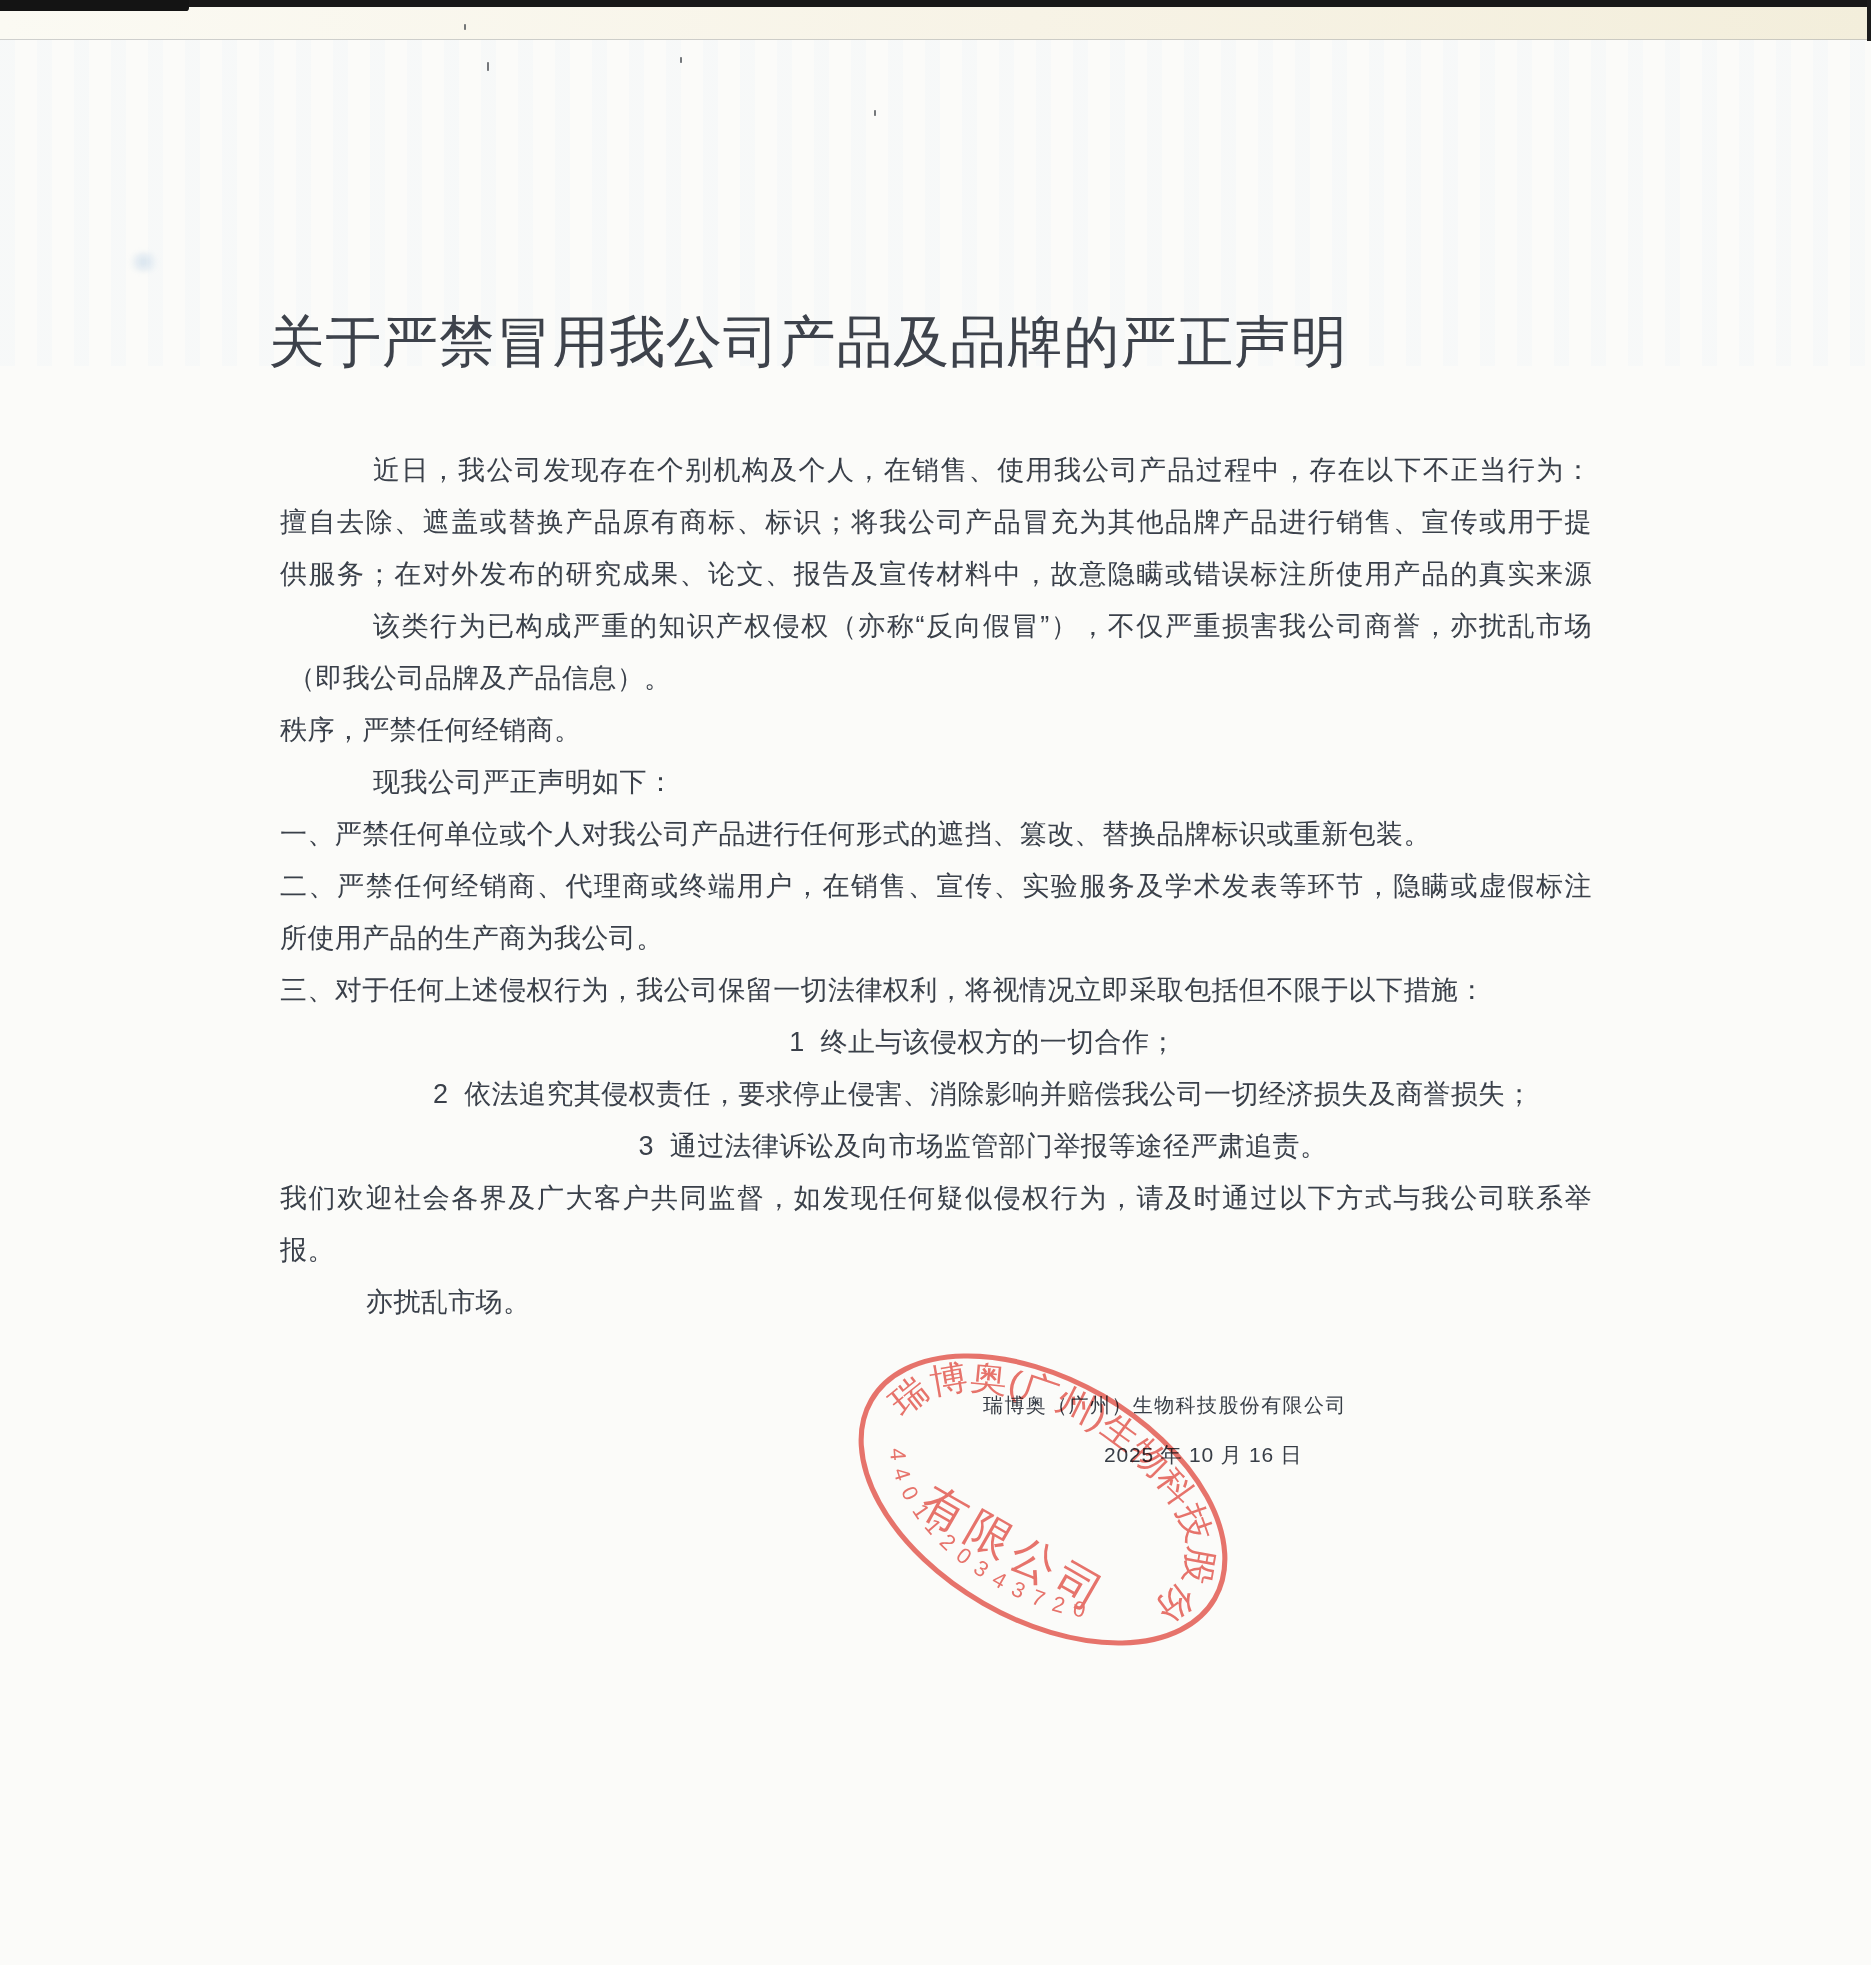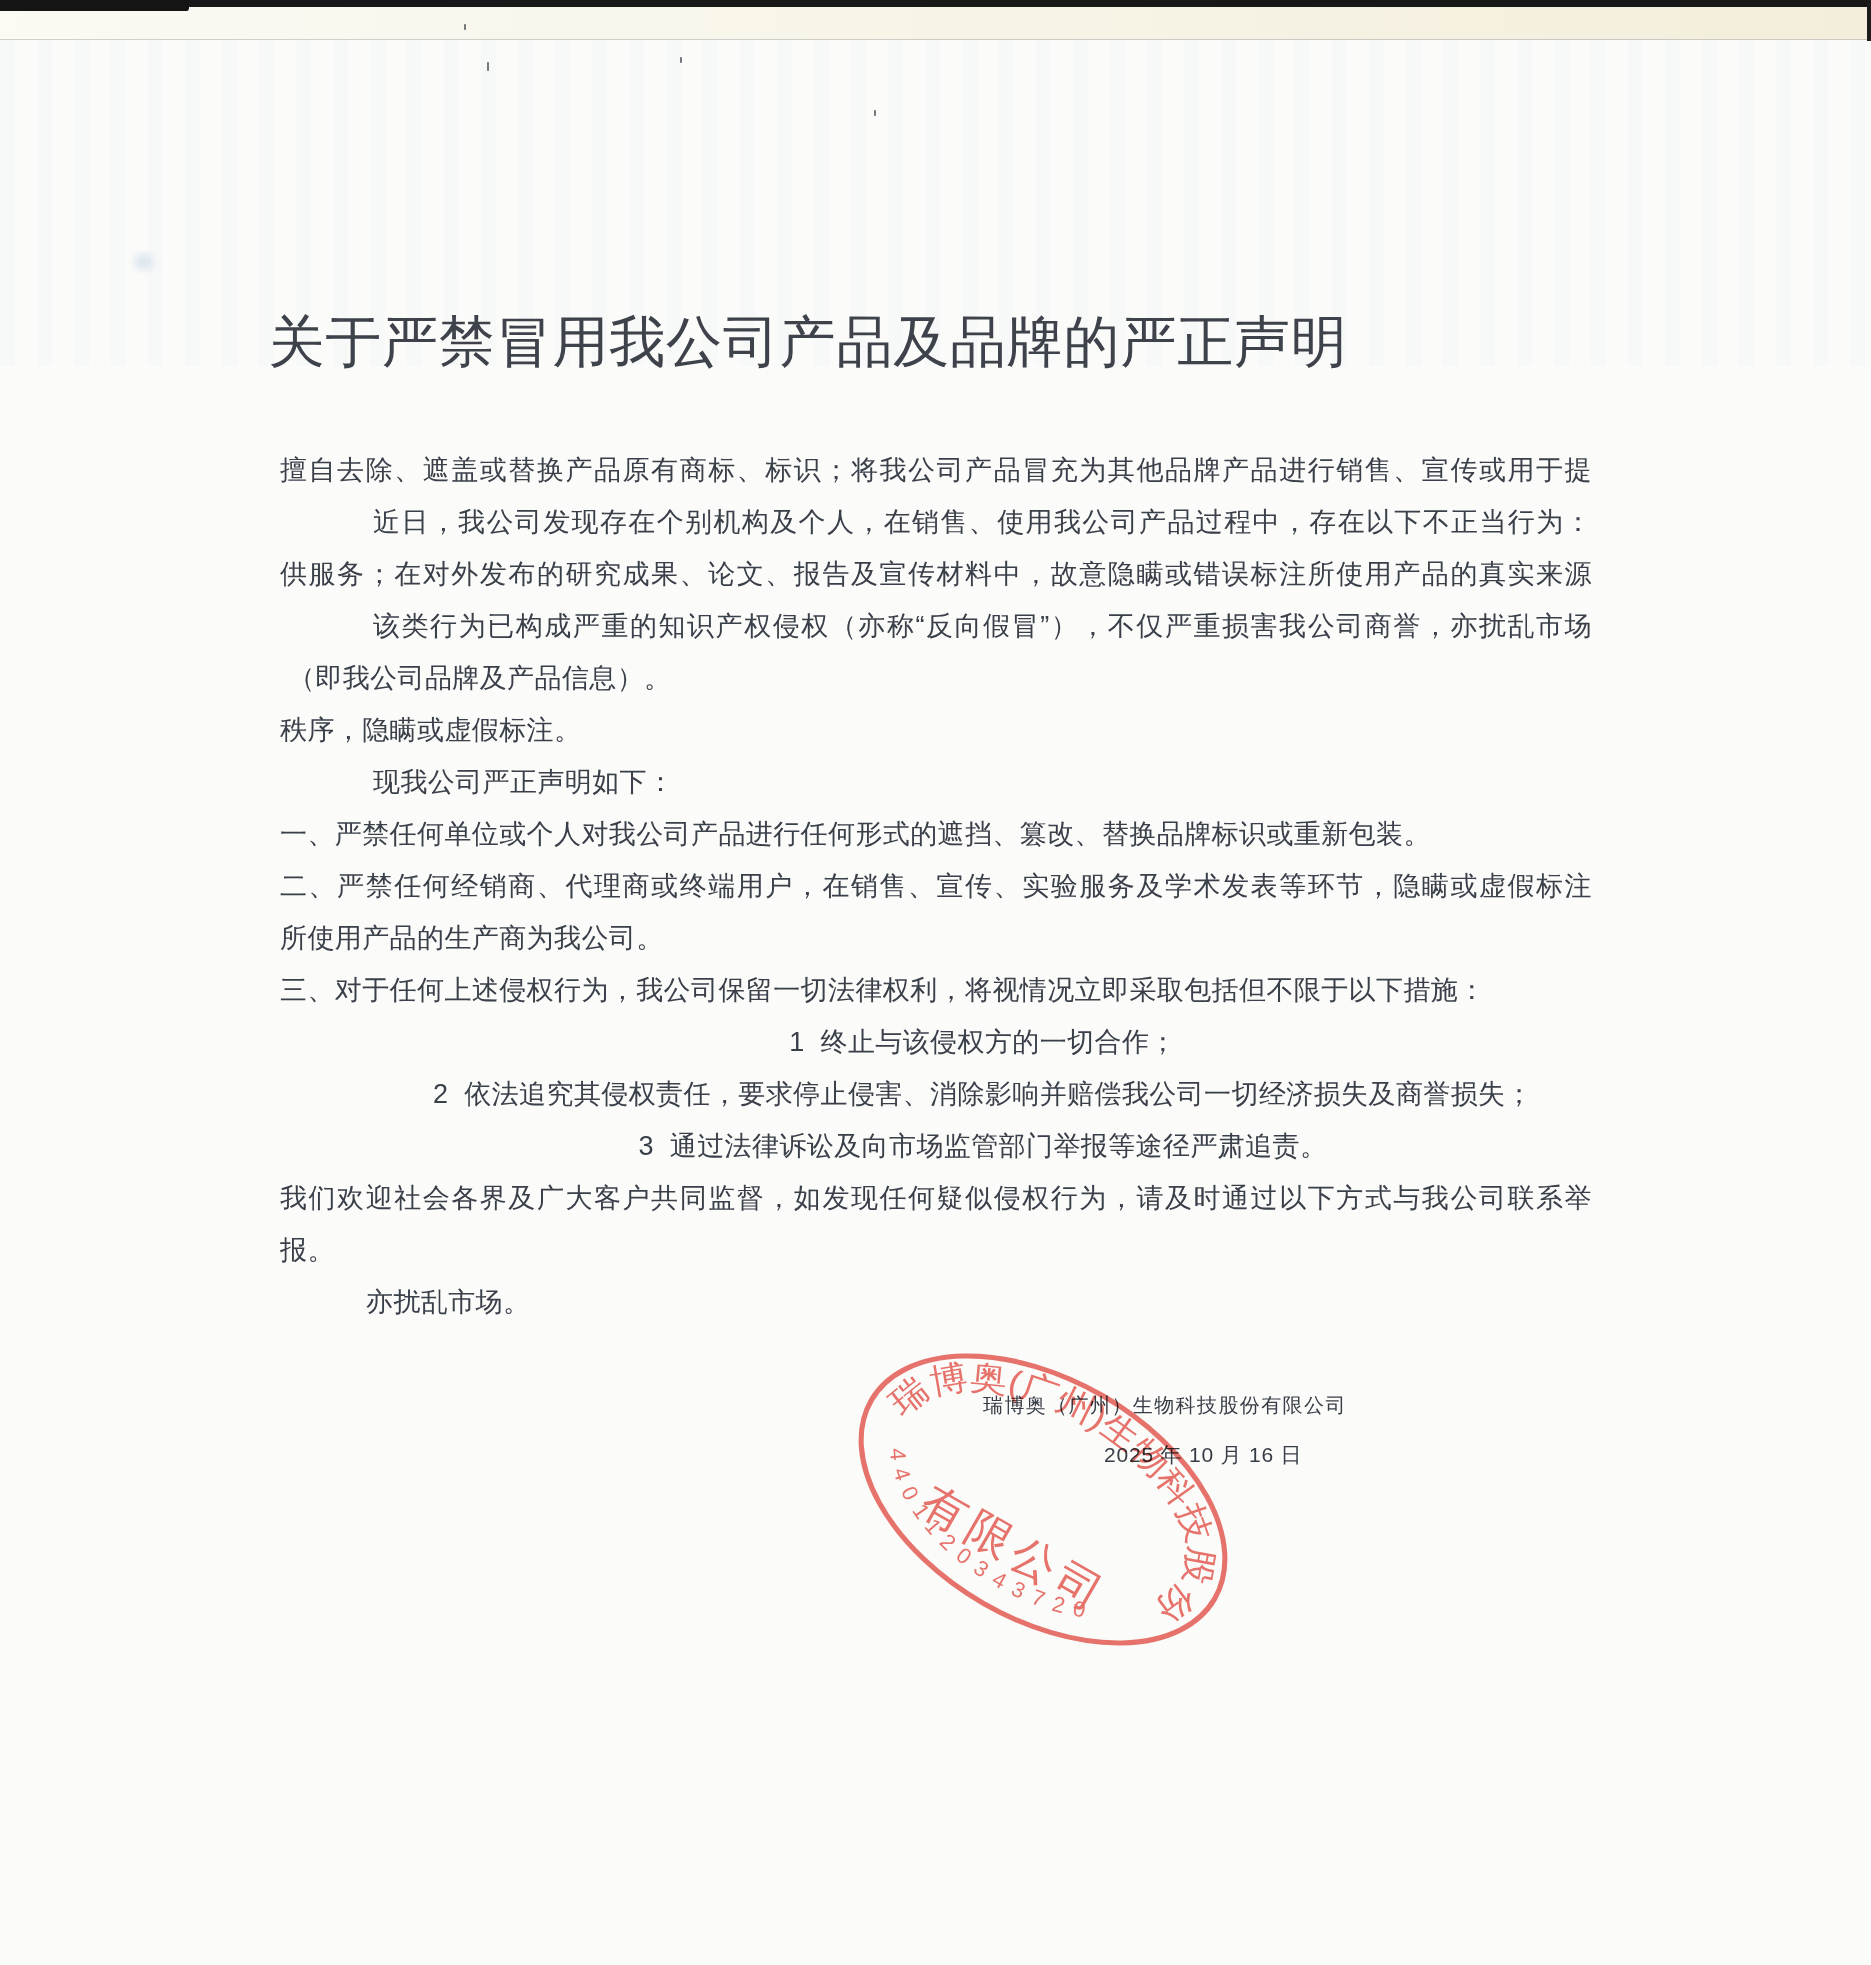--- a/index.html
+++ b/index.html
@@ -77,26 +77,26 @@
 <div class="artifact right-sliver"></div>
 <div class="artifact speck" style="left:464px;top:24.4px;"></div>
 <div class="artifact speck" style="left:487px;top:62px;height:8.6px;"></div>
 <div class="artifact speck" style="left:680px;top:57px;"></div>
 <div class="artifact speck" style="left:874px;top:110px;"></div>
 <div class="artifact smudge" style="left:126px;top:252px;width:35px;height:19.7px;"></div>
 
 <div class="title">关于严禁冒用我公司产品及品牌的严正声明</div>
 
 <div class="body-text">
+  <div class="line ind j">近日，我公司发现存在个别机构及个人，在销售、使用我公司产品过程中，存在以下不正当行为：</div>
   <div class="line j">擅自去除、遮盖或替换产品原有商标、标识；将我公司产品冒充为其他品牌产品进行销售、宣传或用于提</div>
-  <div class="line ind j">近日，我公司发现存在个别机构及个人，在销售、使用我公司产品过程中，存在以下不正当行为：</div>
   <div class="line j">供服务；在对外发布的研究成果、论文、报告及宣传材料中，故意隐瞒或错误标注所使用产品的真实来源</div>
   <div class="line ind j">该类行为已构成严重的知识产权侵权（亦称“反向假冒”），不仅严重损害我公司商誉，亦扰乱市场</div>
   <div class="line ind-s">（即我公司品牌及产品信息）。</div>
-  <div class="line">秩序，隐瞒或虚假标注。</div>
+  <div class="line">秩序，严禁任何经销商。</div>
   <div class="line ind">现我公司严正声明如下：</div>
   <div class="line">一、严禁任何单位或个人对我公司产品进行任何形式的遮挡、篡改、替换品牌标识或重新包装。</div>
   <div class="line j">二、严禁任何经销商、代理商或终端用户，在销售、宣传、实验服务及学术发表等环节，隐瞒或虚假标注</div>
   <div class="line">所使用产品的生产商为我公司。</div>
   <div class="line">三、对于任何上述侵权行为，我公司保留一切法律权利，将视情况立即采取包括但不限于以下措施：</div>
   <div class="line ind2">1  终止与该侵权方的一切合作；</div>
   <div class="line ind2">2  依法追究其侵权责任，要求停止侵害、消除影响并赔偿我公司一切经济损失及商誉损失；</div>
   <div class="line ind2">3  通过法律诉讼及向市场监管部门举报等途径严肃追责。</div>
   <div class="line j">我们欢迎社会各界及广大客户共同监督，如发现任何疑似侵权行为，请及时通过以下方式与我公司联系举</div>
   <div class="line">报。</div>

